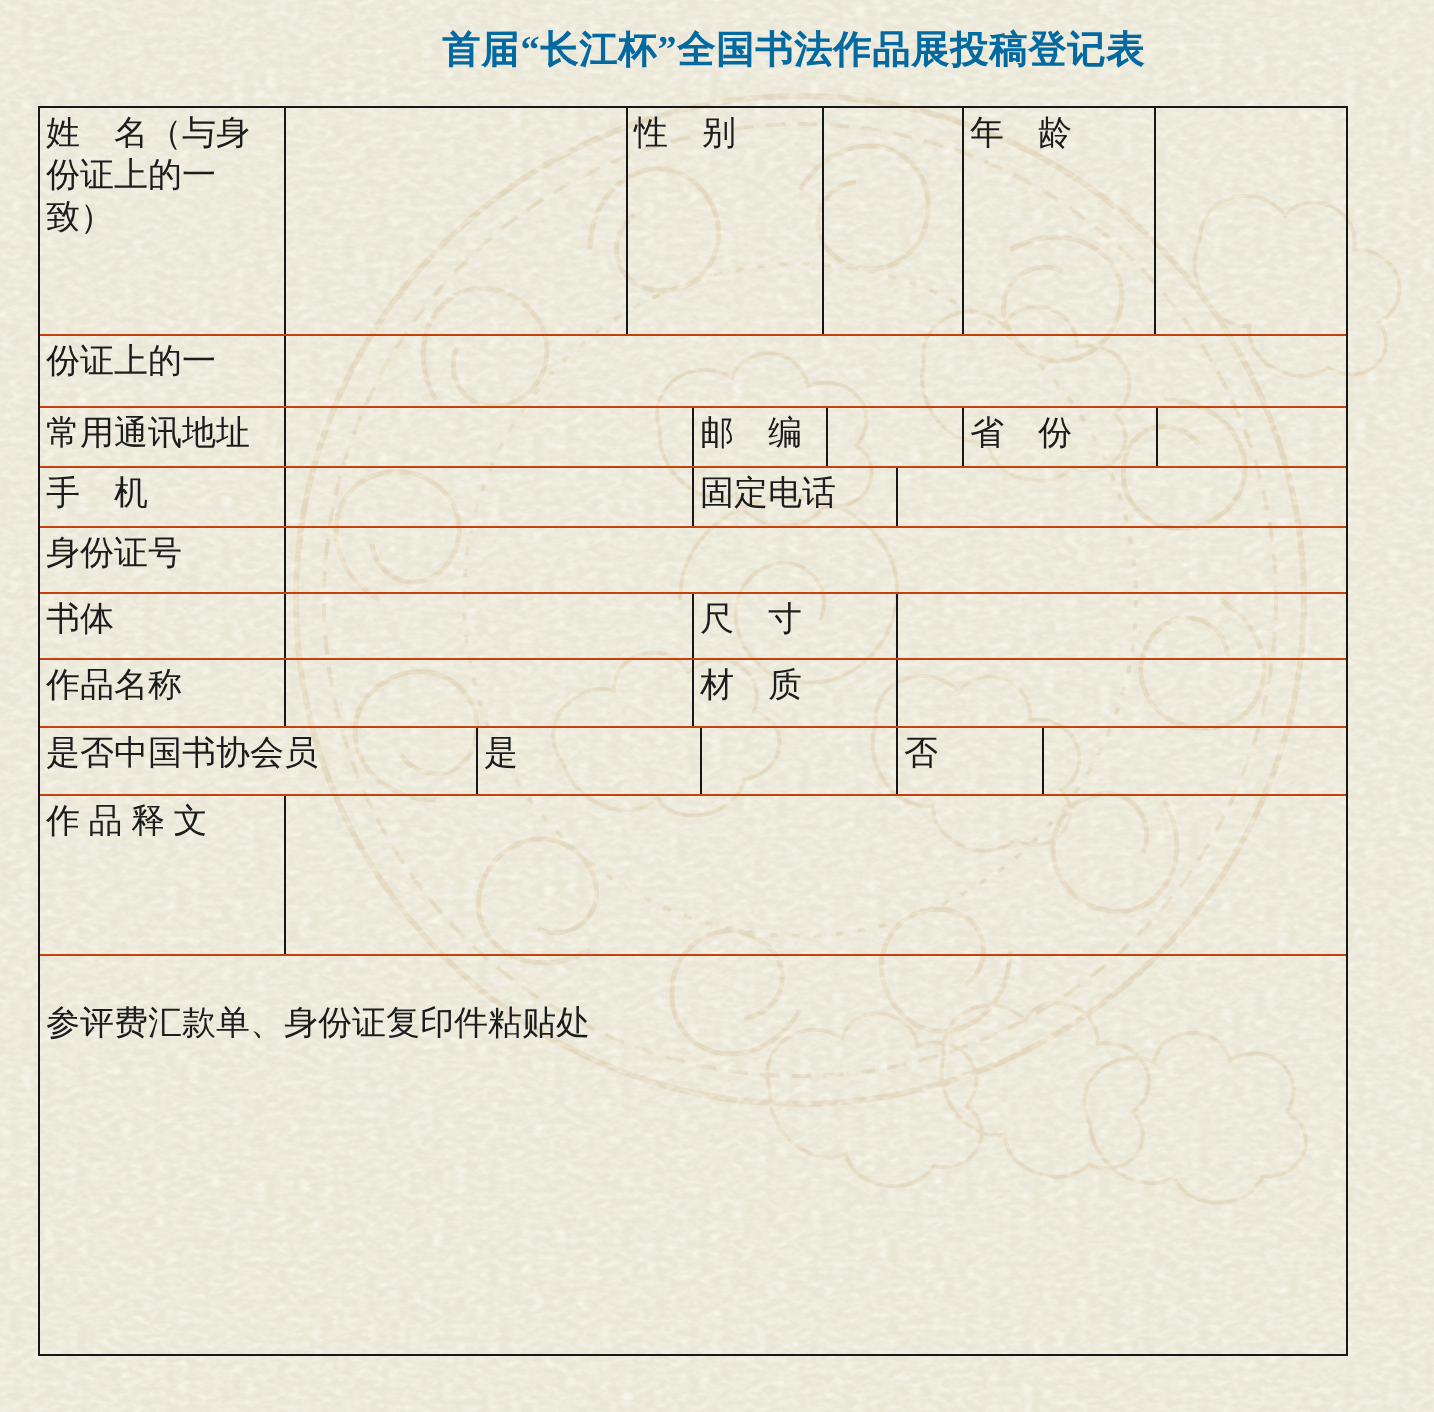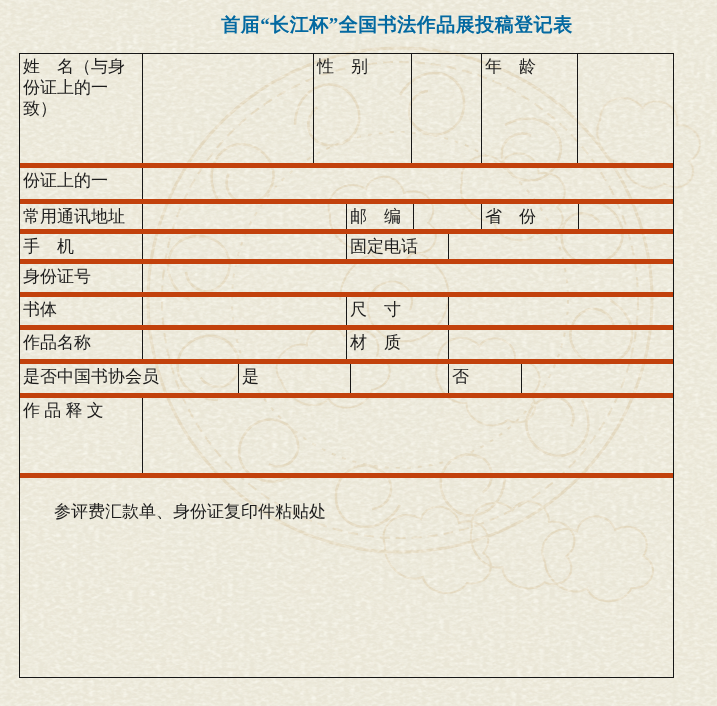--- a/index.html
+++ b/index.html
@@ -39,25 +39,24 @@
     left: 19px;
     top: 53px;
     width: 653px;
     border: 1px solid #171717;
     box-sizing: content-box;
     background: transparent;
   }
   .row {
     display: flex;
     box-sizing: border-box;
-    border-bottom: 5px solid #c2410c;
+    border-bottom: 1px solid #c2410c;
   }
   .row.last {
     border-bottom: none;
-    margin-left: 31px;
   }
   .cell {
     box-sizing: border-box;
     border-right: 1px solid #171717;
     padding: 2px 2px 2px 3px;
     font-size: 17px;
     line-height: 21px;
     white-space: pre-line;
     overflow: hidden;
   }

